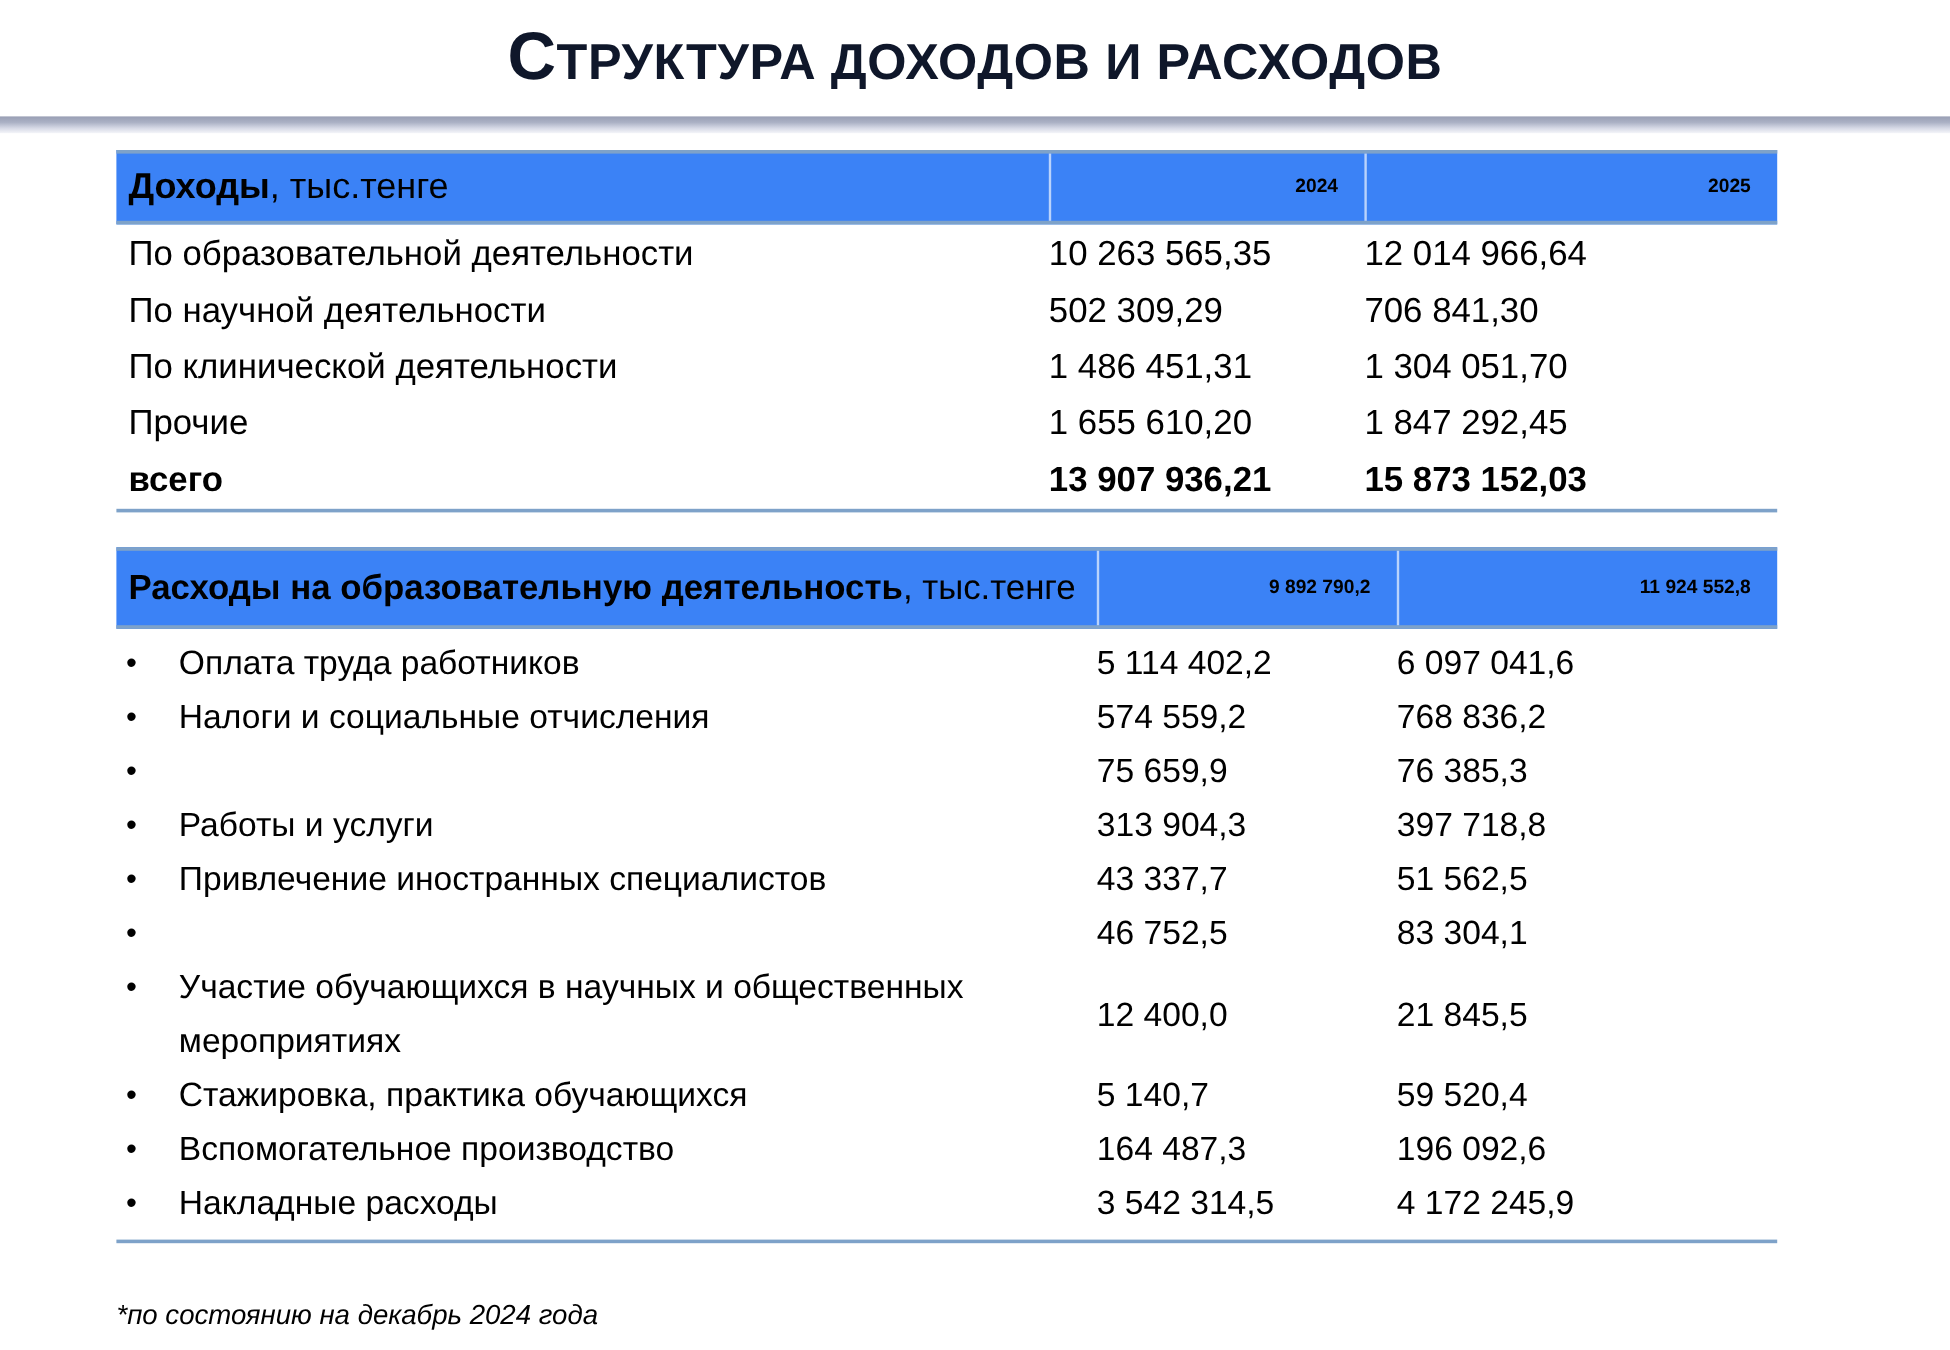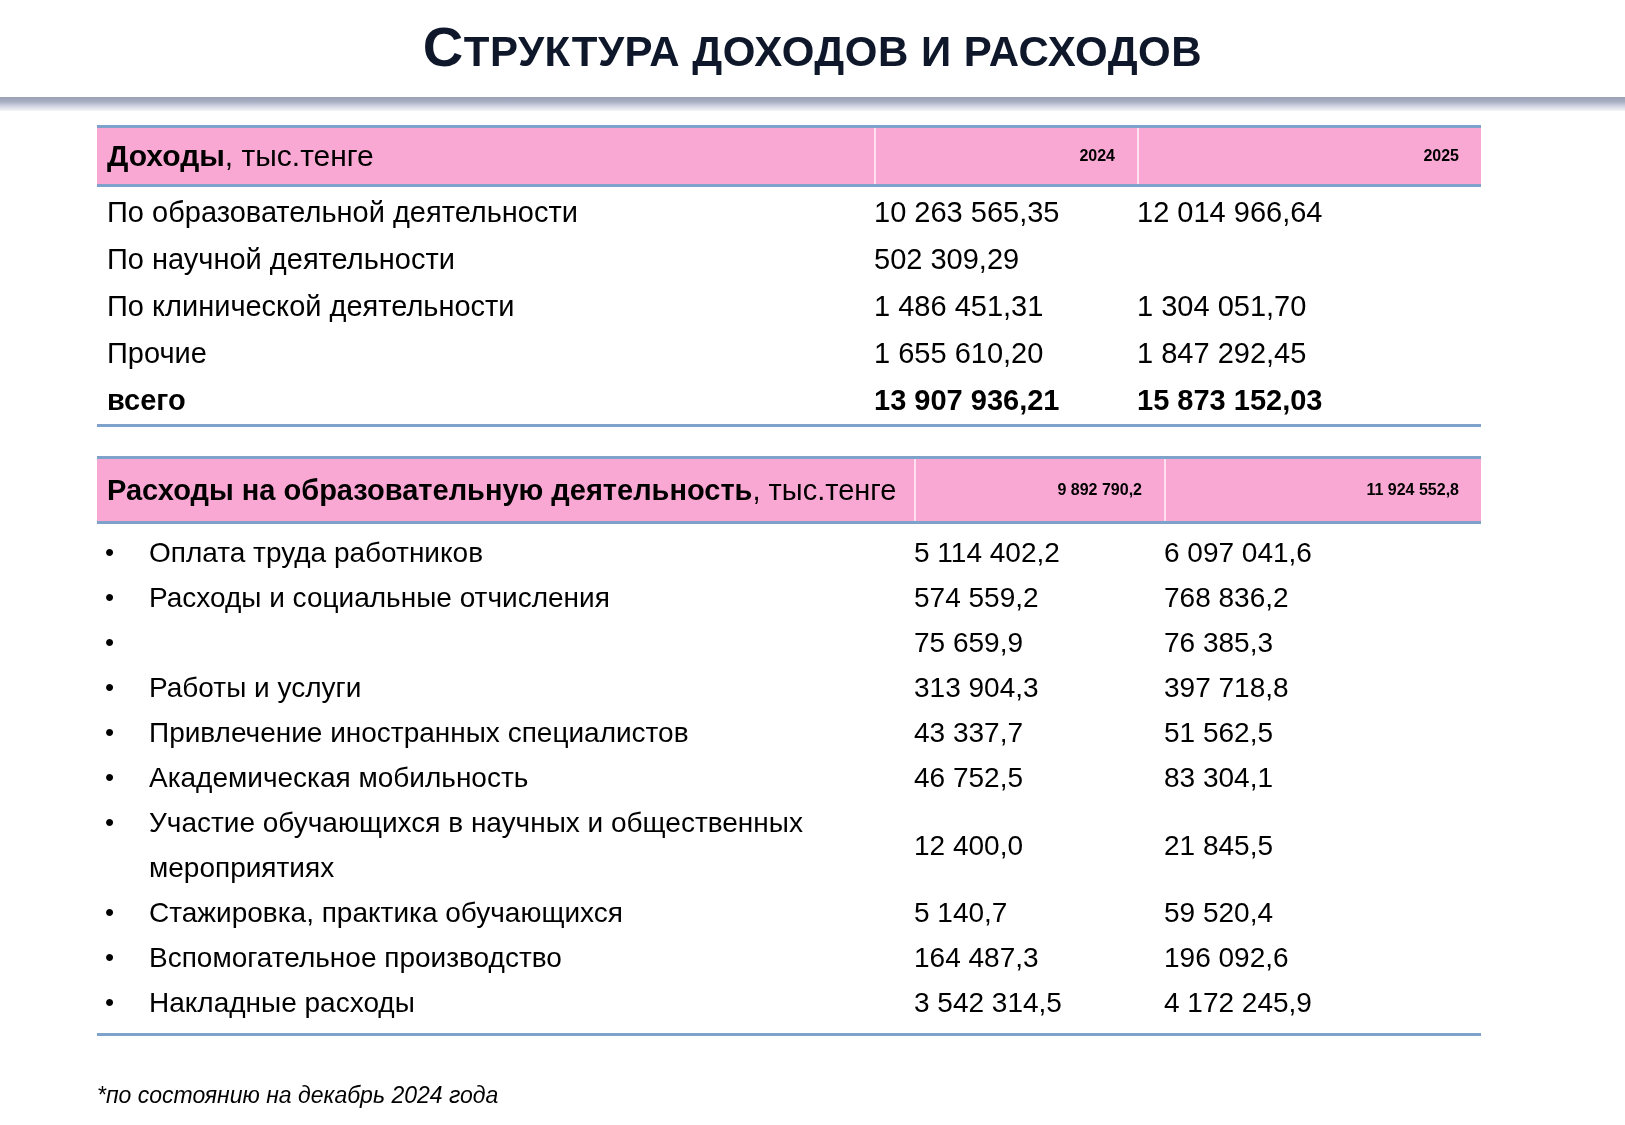--- a/index.html
+++ b/index.html
@@ -18,21 +18,21 @@
   
   .title-divider {
     position:absolute; top:97px; left:0; width:1625px; height:14px;
     background:linear-gradient(180deg,#999fb4 0%,#aab0c4 35%,#d6d9e6 70%,#f4f5f9 100%);
   }
 
   
   .tbl { position:absolute; left:97px; width:1384px; }
   .tbl-header {
     display:grid; align-items:center;
-    background:#f9a8d4;
+    background:#3b82f6;
     border-top:3px solid #7ea2c9; border-bottom:3px solid #7ea2c9;
   }
   .hdr-cell { padding:0 10px; font-size:30px; }
   .hdr-num  { text-align:right; padding-right:22px; font-weight:bold;
               border-left:2px solid rgba(255,255,255,.65); height:100%;
               display:flex; align-items:center; justify-content:flex-end; }
   .b { font-weight:bold; }
 
   
   #income-table { top:125px; }
@@ -80,20 +80,21 @@
     </div>
     <div class="t1-body">
       <div class="t1-row">
         <div class="label">По образовательной деятельности</div>
         <div class="num">10 263 565,35</div>
         <div class="num">12 014 966,64</div>
       </div>
       <div class="t1-row">
         <div class="label">По научной деятельности</div>
         <div class="num">502 309,29</div>
+        <div class="num">706 841,30</div>
       </div>
       <div class="t1-row">
         <div class="label">По клинической деятельности</div>
         <div class="num">1 486 451,31</div>
         <div class="num">1 304 051,70</div>
       </div>
       <div class="t1-row">
         <div class="label">Прочие</div>
         <div class="num">1 655 610,20</div>
         <div class="num">1 847 292,45</div>
@@ -119,21 +120,21 @@
         <div class="label">
             <span class="bullet">•</span>
             <span class="lbl-text">Оплата труда работников</span>
           </div>
         <div class="num">5 114 402,2</div>
         <div class="num">6 097 041,6</div>
       </div>
       <div class="t2-row">
         <div class="label">
             <span class="bullet">•</span>
-            <span class="lbl-text">Расходы и социальные отчисления</span>
+            <span class="lbl-text">Налоги и социальные отчисления</span>
           </div>
         <div class="num">574 559,2</div>
         <div class="num">768 836,2</div>
       </div>
       <div class="t2-row">
         <div class="label">
             <span class="bullet">•</span>
           </div>
         <div class="num">75 659,9</div>
         <div class="num">76 385,3</div>
@@ -150,21 +151,20 @@
         <div class="label">
             <span class="bullet">•</span>
             <span class="lbl-text">Привлечение иностранных специалистов</span>
           </div>
         <div class="num">43 337,7</div>
         <div class="num">51 562,5</div>
       </div>
       <div class="t2-row">
         <div class="label">
             <span class="bullet">•</span>
-            <span class="lbl-text">Академическая мобильность</span>
           </div>
         <div class="num">46 752,5</div>
         <div class="num">83 304,1</div>
       </div>
       <div class="t2-row">
         <div class="label">
             <span class="bullet">•</span>
             <span class="lbl-text">Участие обучающихся в научных и общественных мероприятиях</span>
           </div>
         <div class="num">12 400,0</div>

